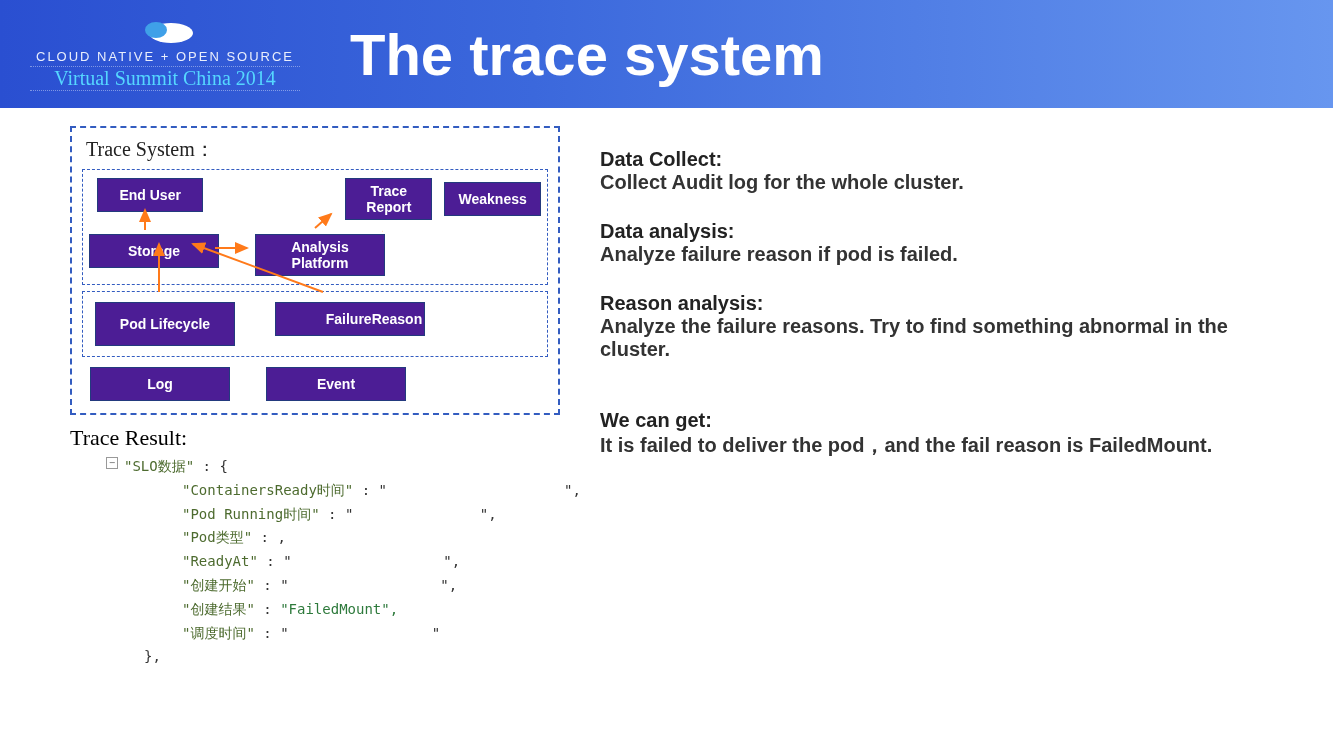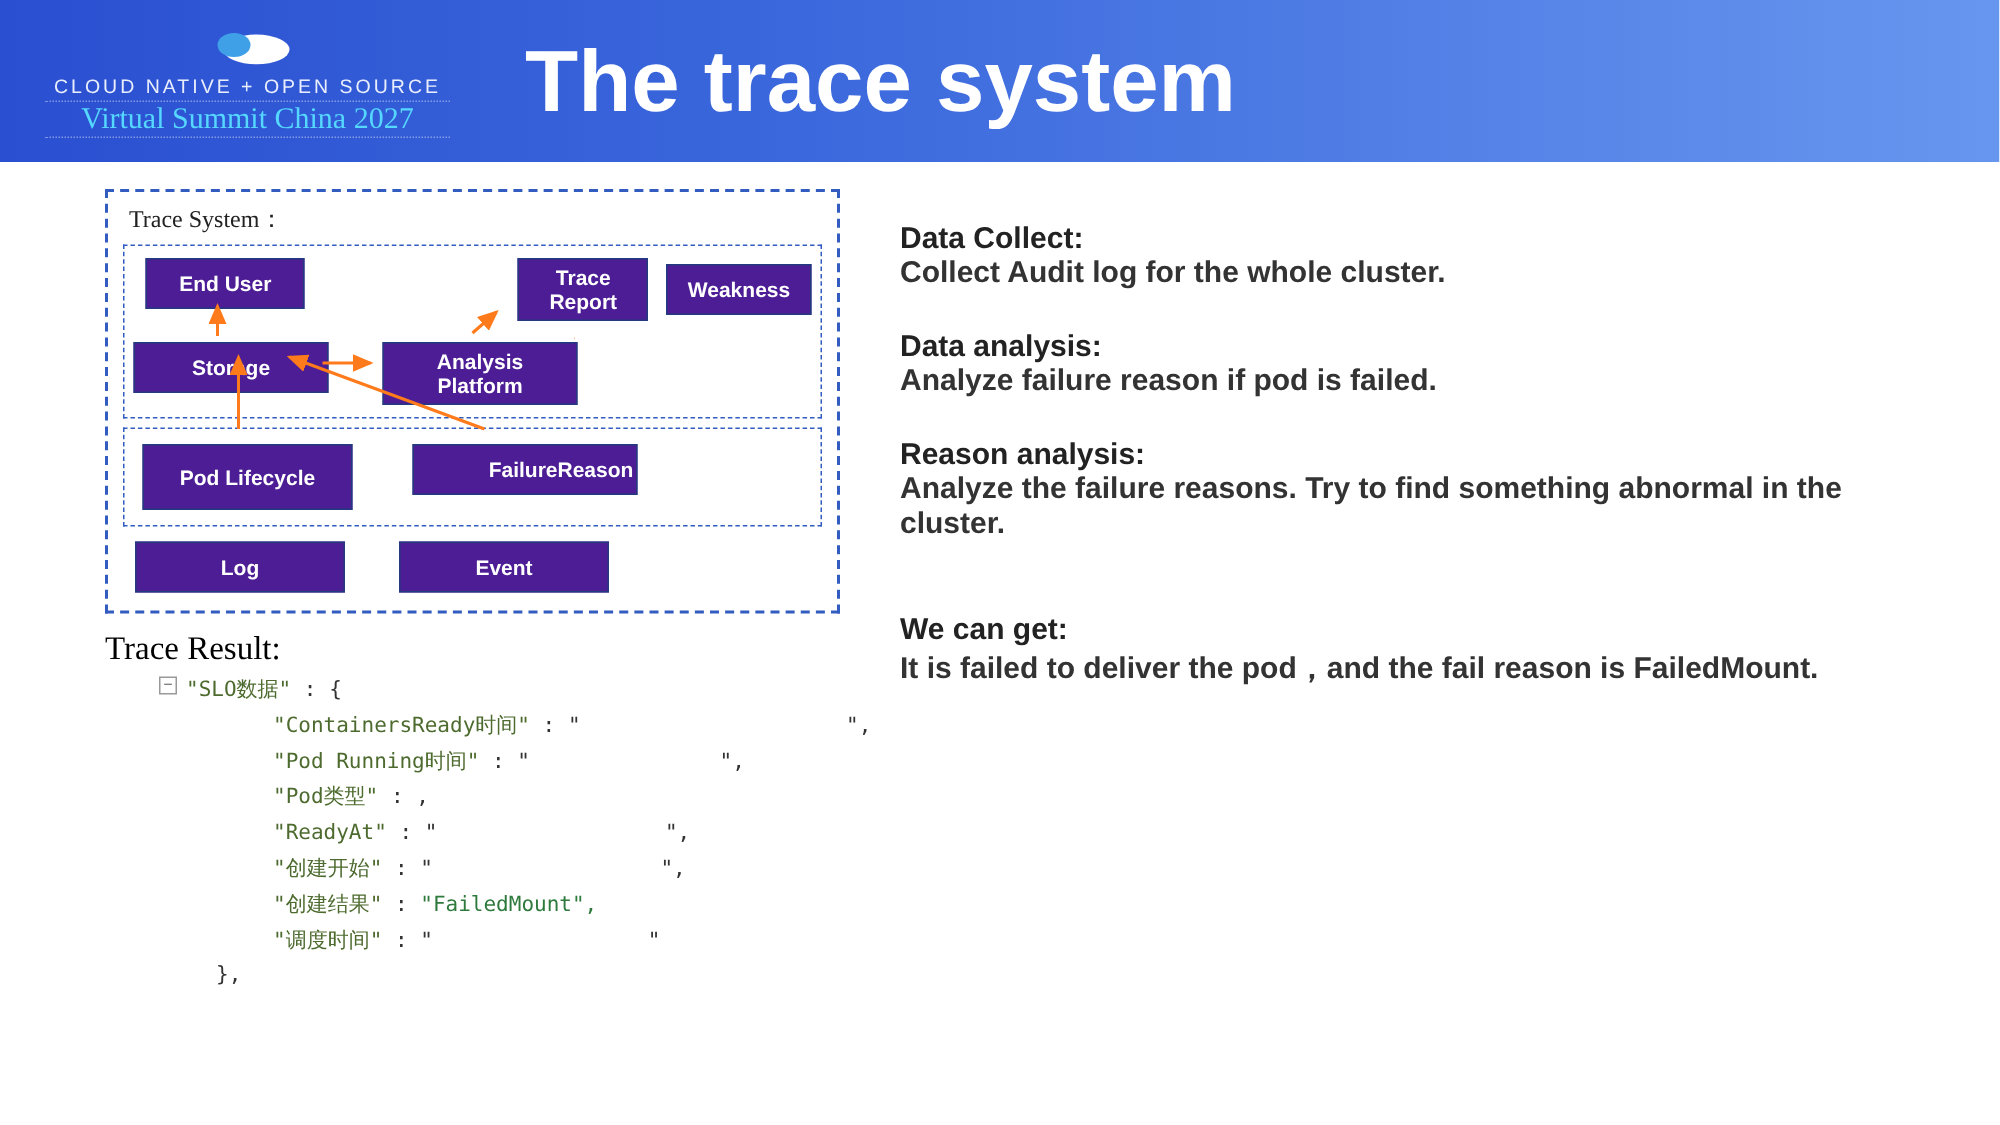--- a/index.html
+++ b/index.html
@@ -52,21 +52,21 @@
   .left { width: 560px; padding: 18px 0 0 70px; }
   .right { flex: 1; padding: 40px 40px 0 40px; }
 
   .ts-wrap {
     border: 2px dashed #335cc0;
     padding: 8px 10px 8px 10px;
     position: relative;
   }
   .ts-title {
     font-family: "SimSun", serif;
-    font-size: 16px;
+    font-size: 20px;
     color: #222;
     margin: 0 0 6px 4px;
   }
   .inner-box {
     border: 1px dashed #335cc0;
     padding: 8px 6px;
     margin-bottom: 6px;
     position: relative;
   }
   .node {
@@ -131,21 +131,21 @@
 
 <div class="header">
   <div class="logo-block">
     <div class="cloud-icon">
       <svg width="60" height="26" viewBox="0 0 60 26">
         <ellipse cx="36" cy="16" rx="22" ry="10" fill="#ffffff"></ellipse>
         <ellipse cx="21" cy="13" rx="11" ry="8" fill="#3fa0e8"></ellipse>
       </svg>
     </div>
     <div class="logo-line1">CLOUD NATIVE + OPEN SOURCE</div>
-    <div class="logo-line2">Virtual Summit China 2027</div>
+    <div class="logo-line2">Virtual Summit China 2014</div>
   </div>
   <div class="title">The trace system</div>
 </div>
 
 <div class="content">
   <div class="left">
     <div class="ts-wrap">
       <div class="ts-title">Trace System：</div>
 
       <div class="inner-box" style="position:relative;">

